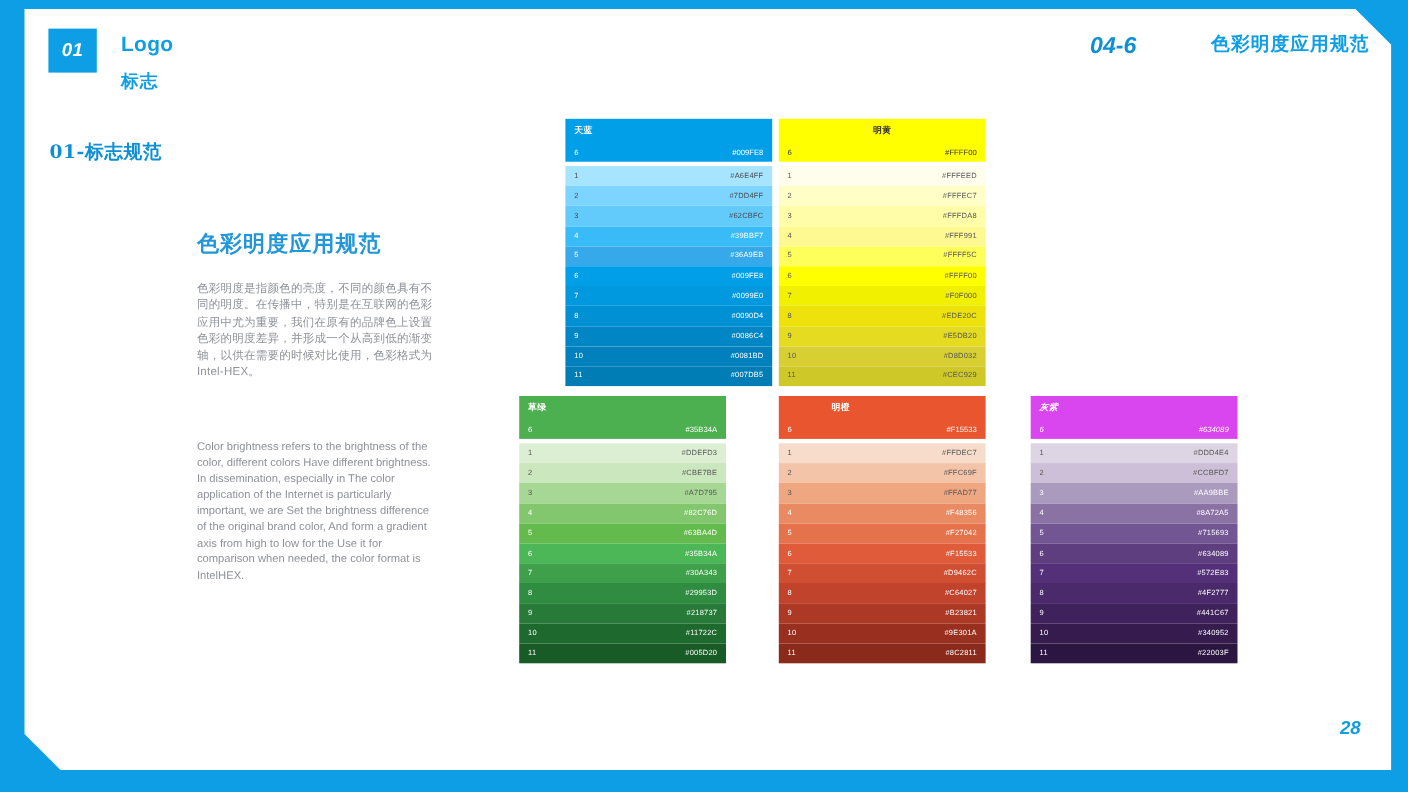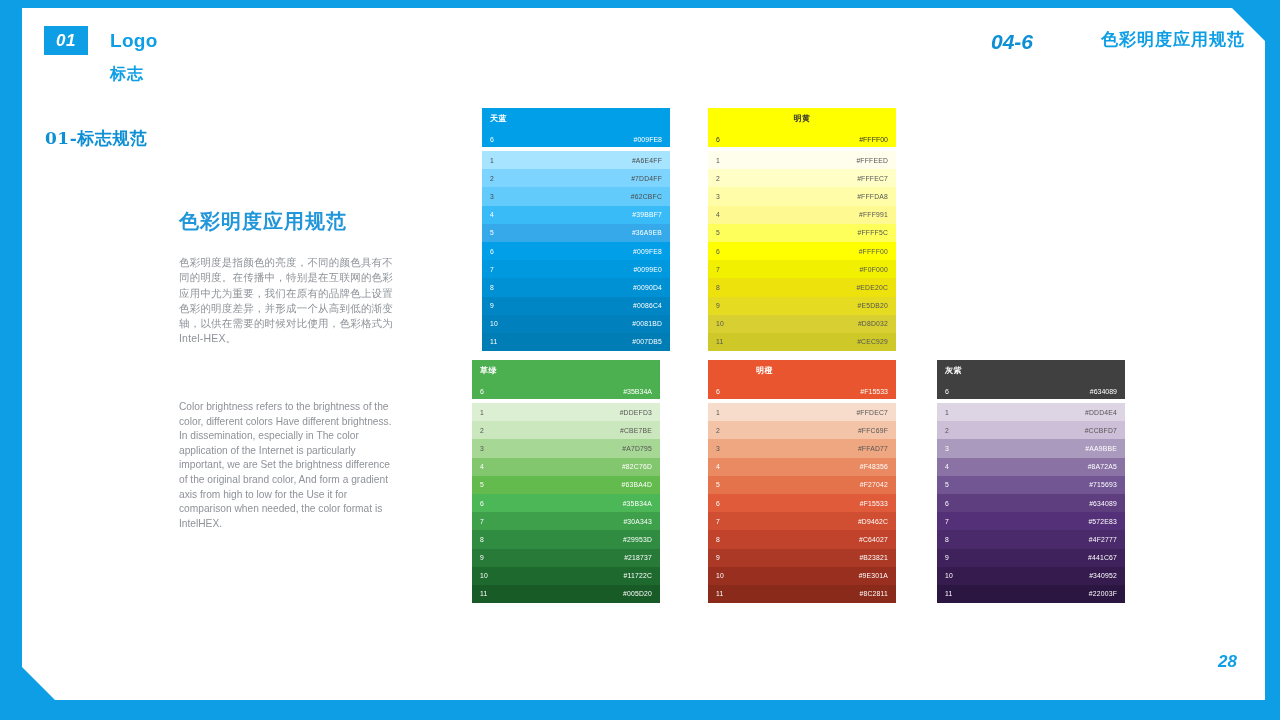--- a/index.html
+++ b/index.html
@@ -17,21 +17,21 @@
     width:1243px;height:692px;
     background:#ffffff;
     
     clip-path:polygon(0 0, 1210px 0, 1243px 33px, 1243px 692px, 33px 692px, 0 659px);
     overflow:hidden;
   }
 
   
   #hdr-num{
     position:absolute;left:22px;top:18px;
-    width:44px;height:29px;background:#0d9ee5;
+    width:44px;height:40px;background:#0d9ee5;
     color:#ffffff;font-style:italic;font-weight:bold;font-size:17px;
     display:flex;align-items:center;justify-content:center;
     letter-spacing:.5px;
   }
   #hdr-logo{
     position:absolute;left:88px;top:22px;
     color:#0d9ee5;font-weight:bold;font-size:19px;
     letter-spacing:.3px;
   }
   #hdr-logo-cn{
@@ -106,21 +106,21 @@
   <div id="hdr-logo-cn">标志</div>
   <div id="hdr-code">04-6</div>
   <div id="hdr-title">色彩明度应用规范</div>
 
   <div id="sec-title">01-标志规范</div>
   <div id="body-title">色彩明度应用规范</div>
   <div id="body-cn">色彩明度是指颜色的亮度，不同的颜色具有不同的明度。在传播中，特别是在互联网的色彩应用中尤为重要，我们在原有的品牌色上设置色彩的明度差异，并形成一个从高到低的渐变轴，以供在需要的时候对比使用，色彩格式为Intel-HEX。</div>
   <div id="body-en">Color brightness refers to the brightness of the color, different colors Have different brightness. In dissemination, especially in The color application of the Internet is particularly important, we are Set the brightness difference of the original brand color, And form a gradient axis from high to low for the Use it for comparison when needed, the color format is IntelHEX.</div>
 
   <div id="palette-area">
-      <div class="palette" style="left: 438px; top: 100px; padding-left: 22px;">
+      <div class="palette" style="left: 470px; top: 100px; padding-left: 22px;">
         <div class="pal-head" style="background: rgb(0, 159, 232); color: rgb(255, 255, 255);">
           <div class="pname">天蓝</div>
           <div class="prow">
             <span>6</span>
             <span>#009FE8</span>
           </div>
         </div>
         <div class="pal-rows">
           <div class="prow-item" style="background: rgb(166, 228, 255); color: rgb(74, 74, 74);">
             <span class="idx">1</span>
@@ -327,21 +327,21 @@
             <span class="idx">10</span>
             <span class="hex">#9E301A</span>
           </div>
           <div class="prow-item" style="background: rgb(138, 42, 26); color: rgb(255, 255, 255);">
             <span class="idx">11</span>
             <span class="hex">#8C2811</span>
           </div>
         </div>
       </div>
       <div class="palette" style="left: 915px; top: 352px;">
-        <div class="pal-head" style="background: #404040; color: rgb(255, 255, 255);">
+        <div class="pal-head" style="background: #d946ef; color: rgb(255, 255, 255); font-style: italic;">
           <div class="pname">灰紫</div>
           <div class="prow">
             <span>6</span>
             <span>#634089</span>
           </div>
         </div>
         <div class="pal-rows">
           <div class="prow-item" style="background: rgb(221, 212, 228); color: rgb(85, 85, 85);">
             <span class="idx">1</span>
             <span class="hex">#DDD4E4</span>

